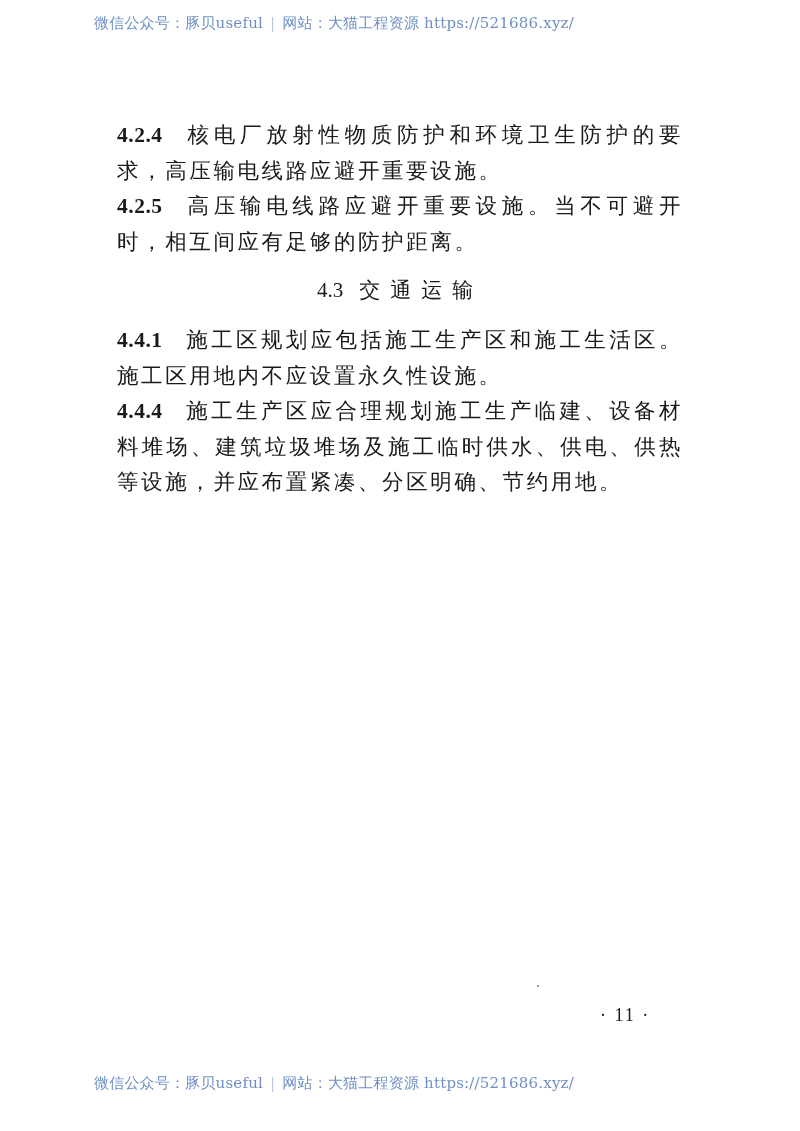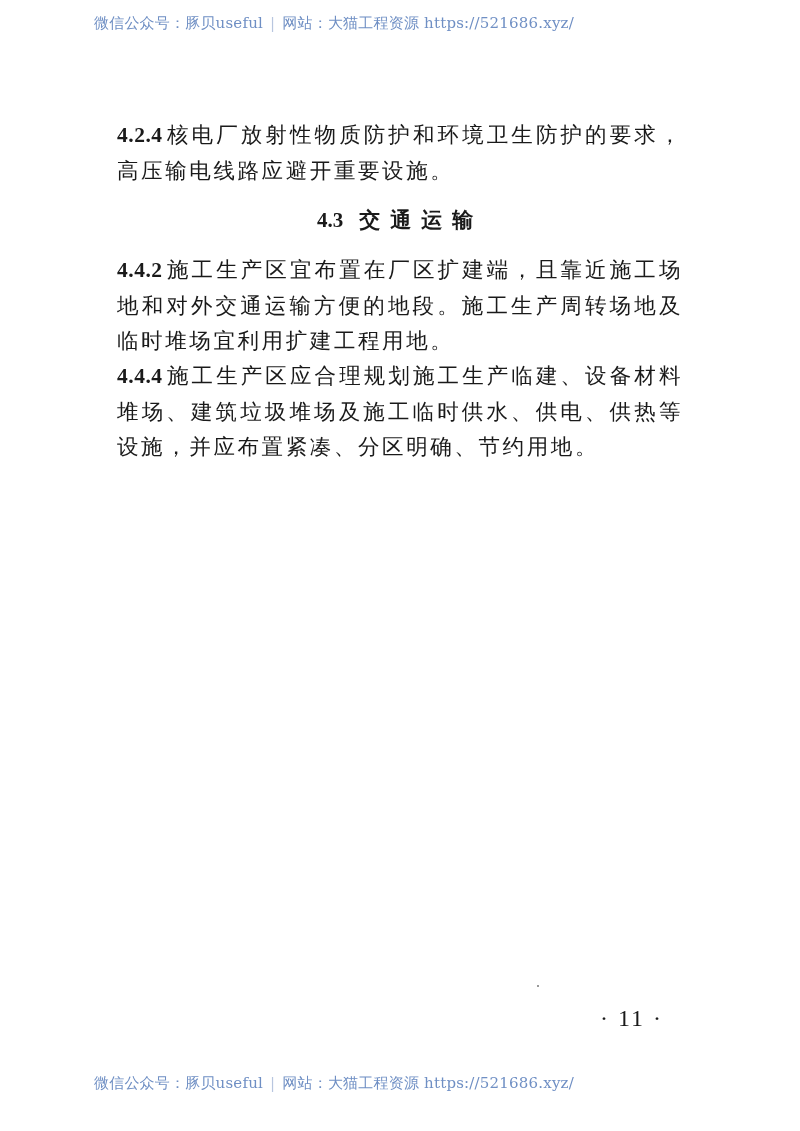--- a/index.html
+++ b/index.html
@@ -40,39 +40,39 @@
       font-size: 21.5px;
       line-height: 35px;
       letter-spacing: 2.6px;
       text-align: justify;
       margin: 0;
     }
     .num {
       font-family: "Liberation Serif", "DejaVu Serif", serif;
       font-weight: bold;
       letter-spacing: 0.5px;
-      margin-right: 4px;
+      margin-right: 23px;
     }
     .section-title {
       text-align: center;
-      font-weight: bold;
+      font-weight: normal;
       font-size: 21px;
       line-height: 35px;
       margin: 14px 0 14px 0;
     }
     .section-title .sec-num {
       font-family: "Liberation Serif", "DejaVu Serif", serif;
       margin-right: 16px;
     }
     .section-title .sec-name { letter-spacing: 10px; }
     .page-number {
       position: absolute;
       left: 600px;
       top: 1005px;
-      font-size: 24px;
+      font-size: 18px;
       font-family: "Liberation Serif", "DejaVu Serif", serif;
       letter-spacing: 2px;
     }
     .speck {
       position: absolute;
       left: 537px;
       top: 985px;
       width: 2px;
       height: 2px;
       background: #777;
@@ -82,28 +82,29 @@
 </head>
 <body>
 
 <div class="watermark watermark-top">
   <span>微信公众号：豚贝useful</span><span class="sep">|</span><span>网站：大猫工程资源 https://521686.xyz/</span>
 </div>
 
 <div class="page">
 
   <p class="para"><span class="num">4.2.4</span><span>核电厂放射性物质防护和环境卫生防护的要求，高压输电线路应避开重要设施。</span></p>
+  <p class="para"><span class="num">4.2.5</span><span>高压输电线路应避开重要设施。当不可避开时，相互间应有足够的防护距离。</span></p>
 
   <div class="section-title">
     <span class="sec-num">4.3</span><span class="sec-name">交通运输</span>
   </div>
 
 
 
-  <p class="para"><span class="num">4.4.2</span><span>施工生产区宜布置在厂区扩建端，且靠近施工场地和对外交通运输方便的地段。施工生产周转场地及临时堆场宜利用扩建工程用地。</span></p>
+  <p class="para"><span class="num">4.4.1</span><span>施工区规划应包括施工生产区和施工生活区。施工区用地内不应设置永久性设施。</span></p>
   <p class="para"><span class="num">4.4.4</span><span>施工生产区应合理规划施工生产临建、设备材料堆场、建筑垃圾堆场及施工临时供水、供电、供热等设施，并应布置紧凑、分区明确、节约用地。</span></p>
 </div>
 
 <div class="speck"></div>
 <div class="page-number">· 11 ·</div>
 
 <div class="watermark watermark-bottom">
   <span>微信公众号：豚贝useful</span><span class="sep">|</span><span>网站：大猫工程资源 https://521686.xyz/</span>
 </div>
 

